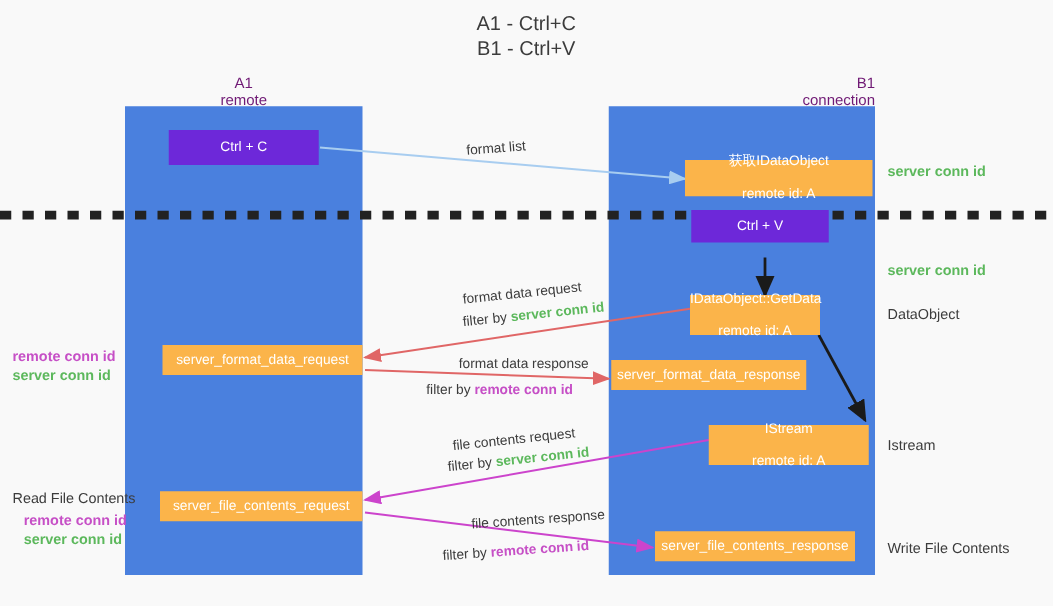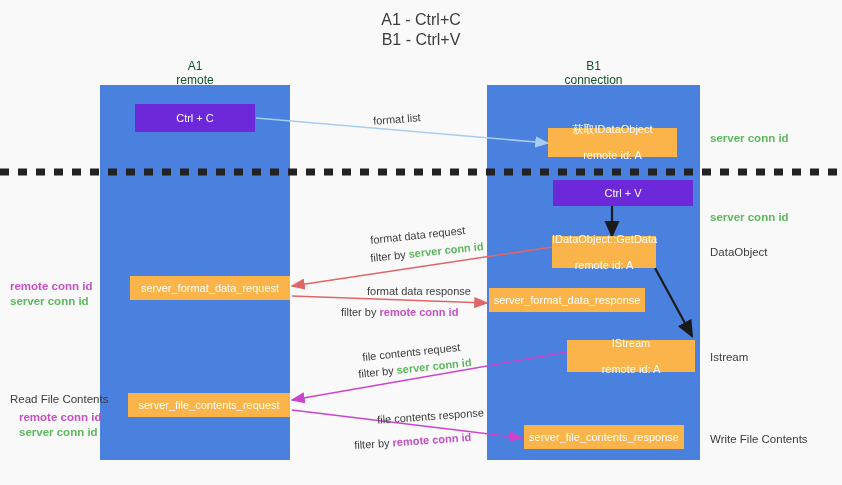--- a/index.html
+++ b/index.html
@@ -14,21 +14,21 @@
   #stage{position:absolute;left:0;top:0;width:842px;height:485px;}
 
   
   .title{
     position:absolute;left:0;top:10px;width:842px;
     text-align:center;font-size:16px;line-height:20px;color:#3c3c3c;
   }
 
   
   .colhead{
-    position:absolute;text-align:center;font-size:12px;line-height:14px;color:#14532d;
+    position:absolute;text-align:center;font-size:12px;line-height:14px;color:#701a75;
   }
 
   
   .lane{position:absolute;background:#4a80de;}
 
   
   .box{
     position:absolute;box-sizing:border-box;
     display:flex;align-items:center;justify-content:center;
     text-align:center;color:#ffffff;font-size:11px;line-height:13px;
@@ -55,21 +55,21 @@
 
   <div class="title">
     <div>A1 - Ctrl+C</div>
     <div>B1 - Ctrl+V</div>
   </div>
 
   <div class="colhead" style="left:100px;top:59px;width:190px;">
     <div>A1</div>
     <div>remote</div>
   </div>
-  <div class="colhead" style="left:487px;top:59px;width:213px;">
+  <div class="colhead" style="left:487px;top:59px;width:213px;text-align:right;">
     <div>B1</div>
     <div>connection</div>
   </div>
 
   <div class="lane" style="left:100px;top:85px;width:190px;height:375px;"></div>
   <div class="lane" style="left:487px;top:85px;width:213px;height:375px;"></div>
 
   <svg class="overlay" viewBox="0 0 842 485">
     <defs>
       <marker id="ah-lightblue" markerWidth="9" markerHeight="7" refX="8" refY="3.5" orient="auto">
@@ -100,28 +100,28 @@
 
     <line x1="292" y1="410" x2="522" y2="438" stroke="#cc44cc" stroke-width="1.6" marker-end="url(#ah-magenta)"></line>
 
     <line x1="0" y1="172" x2="842" y2="172" stroke="#222222" stroke-width="7" stroke-dasharray="9 9"></line>
   </svg>
 
   <div class="box green" style="left:135px;top:104px;width:120px;height:28px;">
     <span>Ctrl + C</span>
   </div>
 
-  <div class="box orange" style="left:548px;top:128px;width:129px;height:29px;">
+  <div class="box orange" style="left:548px;top:128px;width:150px;height:29px;">
     <span>
       <span>获取IDataObject</span><br>
       <span>remote id: A</span>
     </span>
   </div>
 
-  <div class="box green" style="left:553px;top:180px;width:140px;height:26px;">
+  <div class="box green" style="left:553px;top:168px;width:110px;height:26px;">
     <span>Ctrl + V</span>
   </div>
 
   <div class="box orange" style="left:552px;top:236px;width:104px;height:32px;">
     <span>
       <span>IDataObject::GetData</span><br>
       <span>remote id: A</span>
     </span>
   </div>
 

